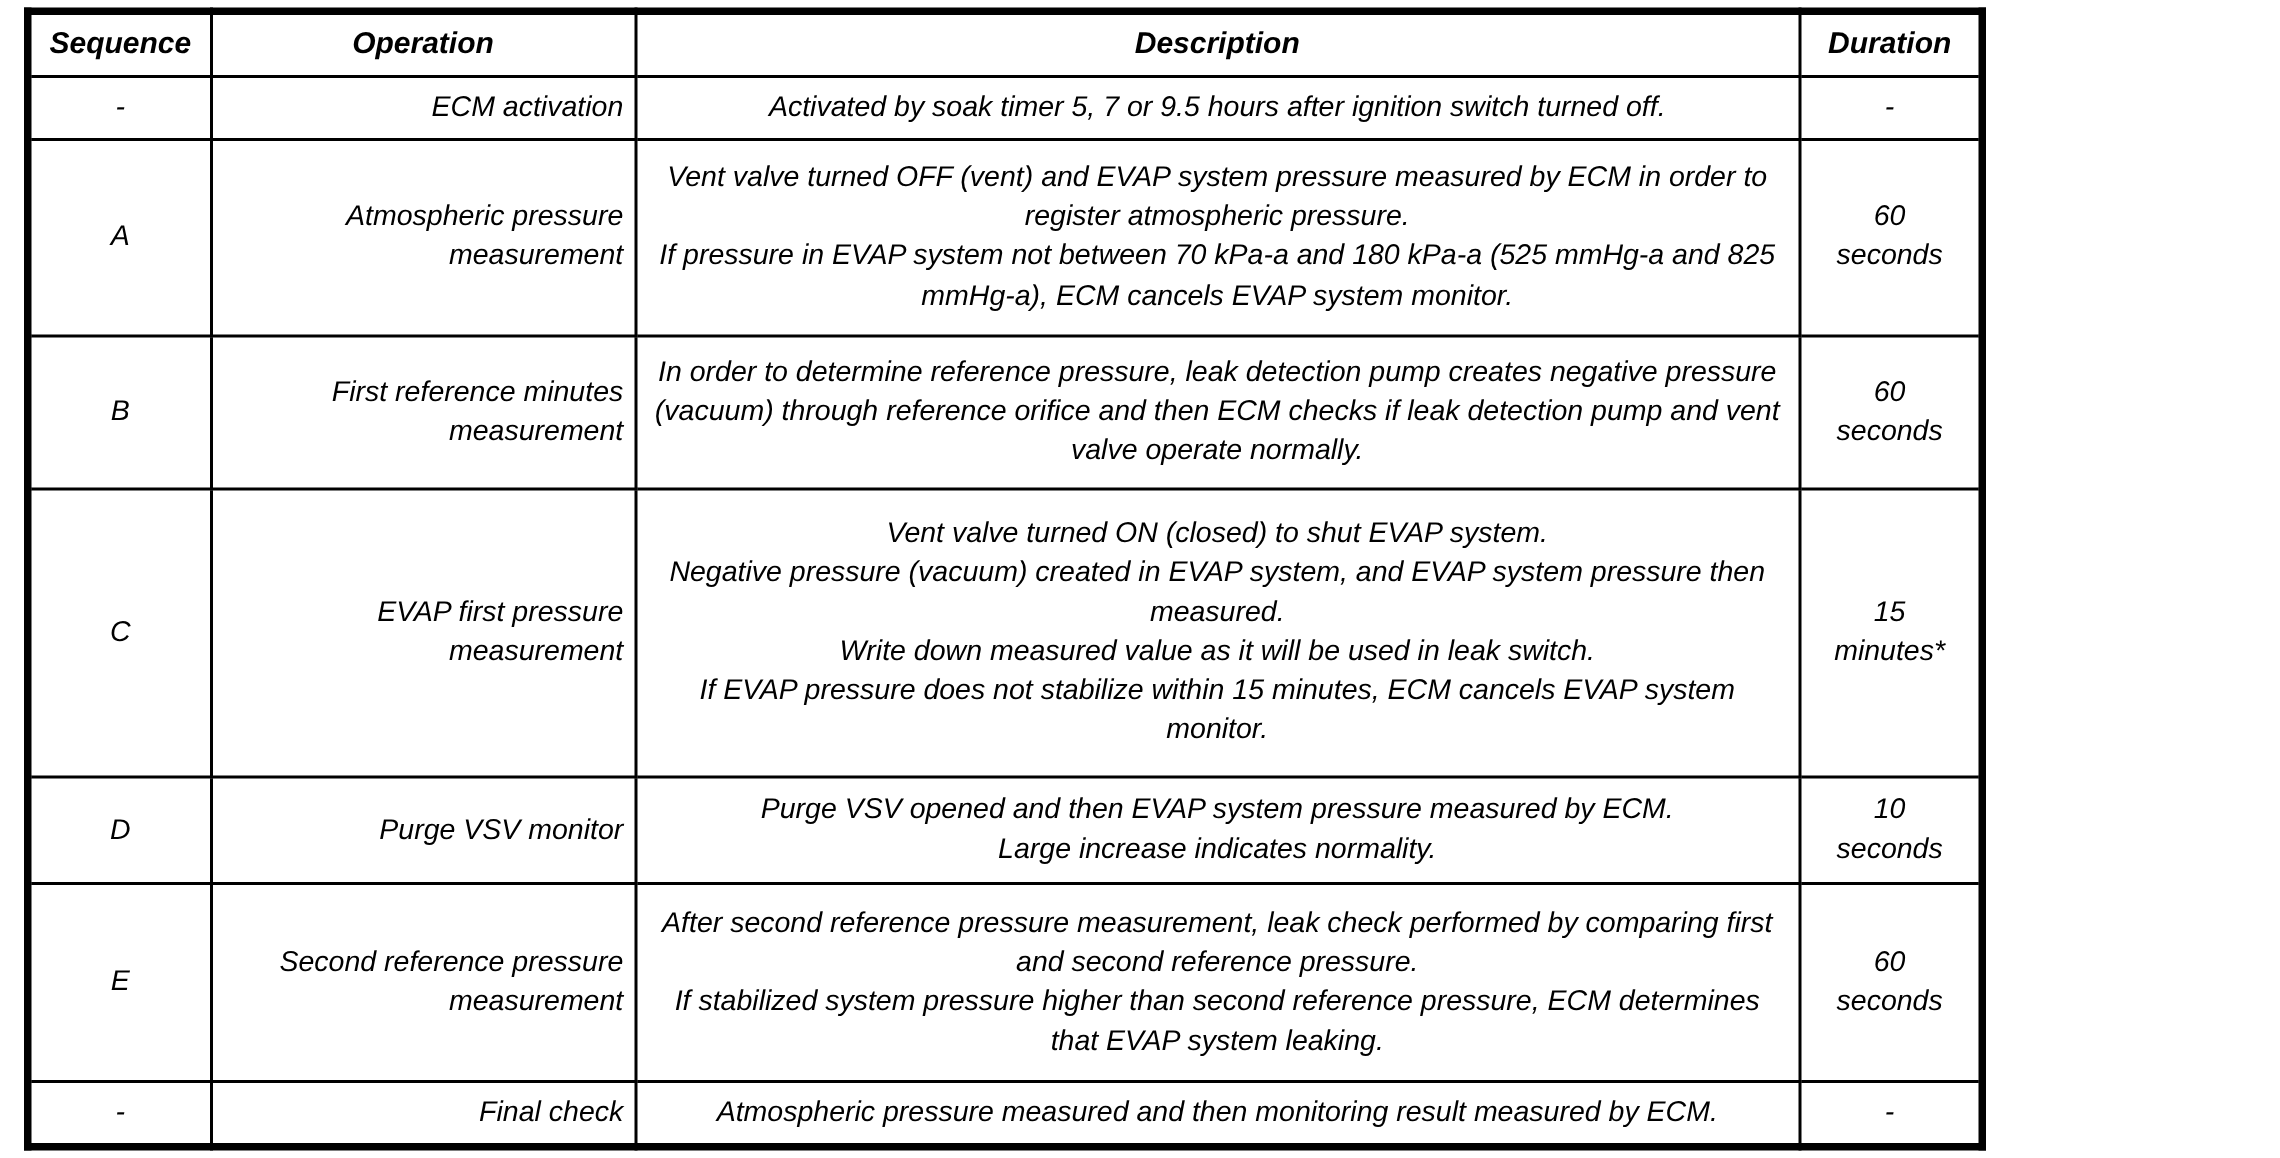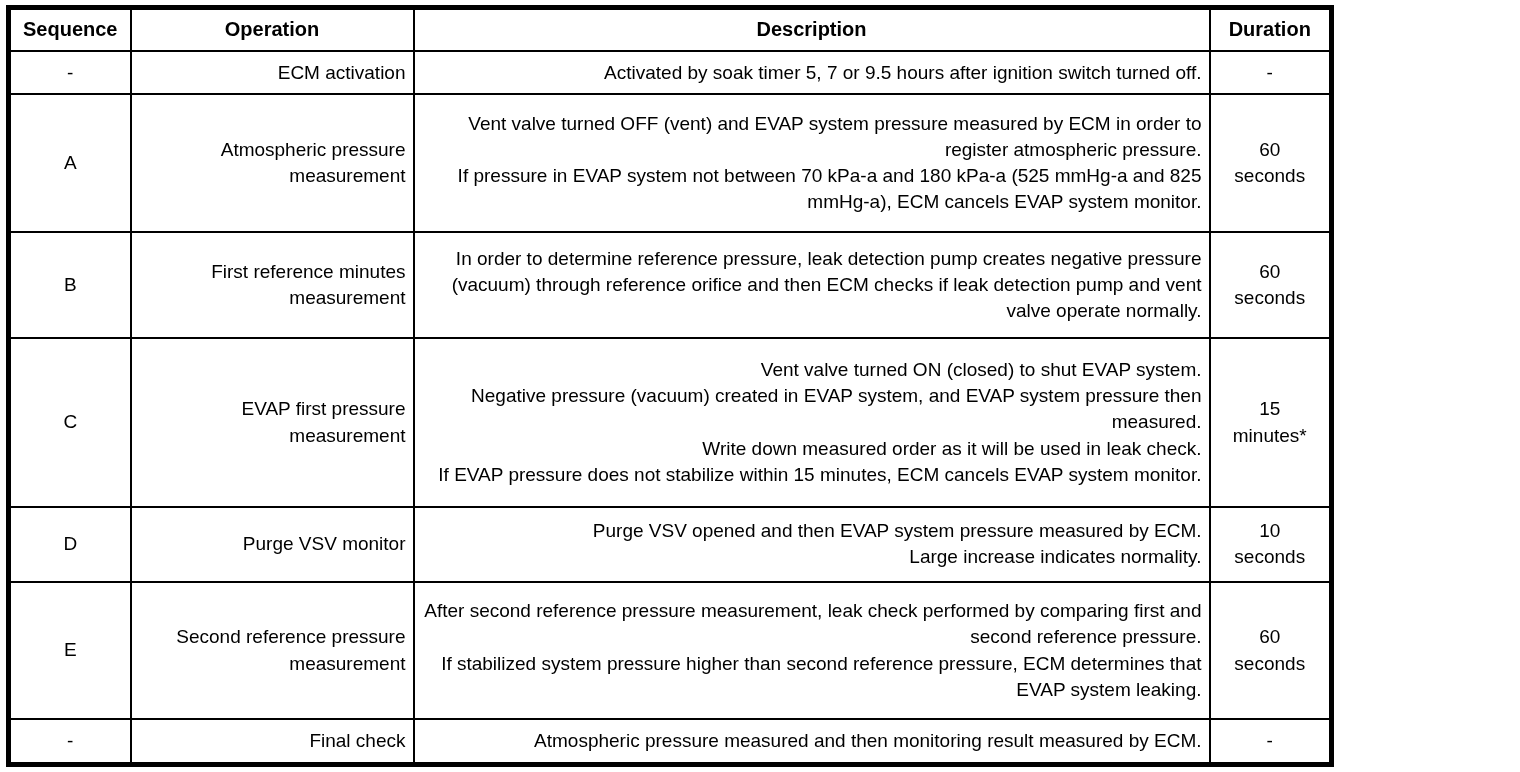--- a/index.html
+++ b/index.html
@@ -6,22 +6,23 @@
     margin: 0;
     padding: 0;
     background: #ffffff;
     font-family: "Liberation Sans", "DejaVu Sans", sans-serif;
     color: #000000;
   }
   .page {
     width: 1340px;
     height: 772px;
     box-sizing: border-box;
-    padding: 5px 6px;
+    padding: 5px 16px;
     background: #ffffff;
+    font-style: italic;
   }
   table.seq-table {
     width: 100%;
     height: 100%;
     border-collapse: collapse;
     border: 5px solid #000000;
     table-layout: fixed;
     background: #ffffff;
   }
   th, td {
@@ -44,21 +45,21 @@
   col.c-op  { width: 283px; }
   col.c-desc { width: auto; }
   col.c-dur { width: 122px; }
   td.seq-cell {
     text-align: center;
   }
   td.op-cell {
     text-align: right;
   }
   td.desc-cell {
-    text-align: right;
+    text-align: center;
     margin-left: 11px;
   }
   td.dur-cell {
     text-align: center;
   }
   td.desc-cell div {
     margin: 0;
   }
 </style>
 </head>
@@ -113,21 +114,21 @@
             <div>60</div>
             <div>seconds</div>
           </td>
   </tr>
         <tr>
     <td class="seq-cell">C</td>
     <td class="op-cell">EVAP first pressure measurement</td>
     <td class="desc-cell">
             <div>Vent valve turned ON (closed) to shut EVAP system.</div>
             <div>Negative pressure (vacuum) created in EVAP system, and EVAP system pressure then measured.</div>
-            <div>Write down measured order as it will be used in leak check.</div>
+            <div>Write down measured value as it will be used in leak switch.</div>
             <div>If EVAP pressure does not stabilize within 15 minutes, ECM cancels EVAP system monitor.</div>
           </td>
     <td class="dur-cell">
             <div>15</div>
             <div>minutes*</div>
           </td>
   </tr>
         <tr>
     <td class="seq-cell">D</td>
     <td class="op-cell">Purge VSV monitor</td>

